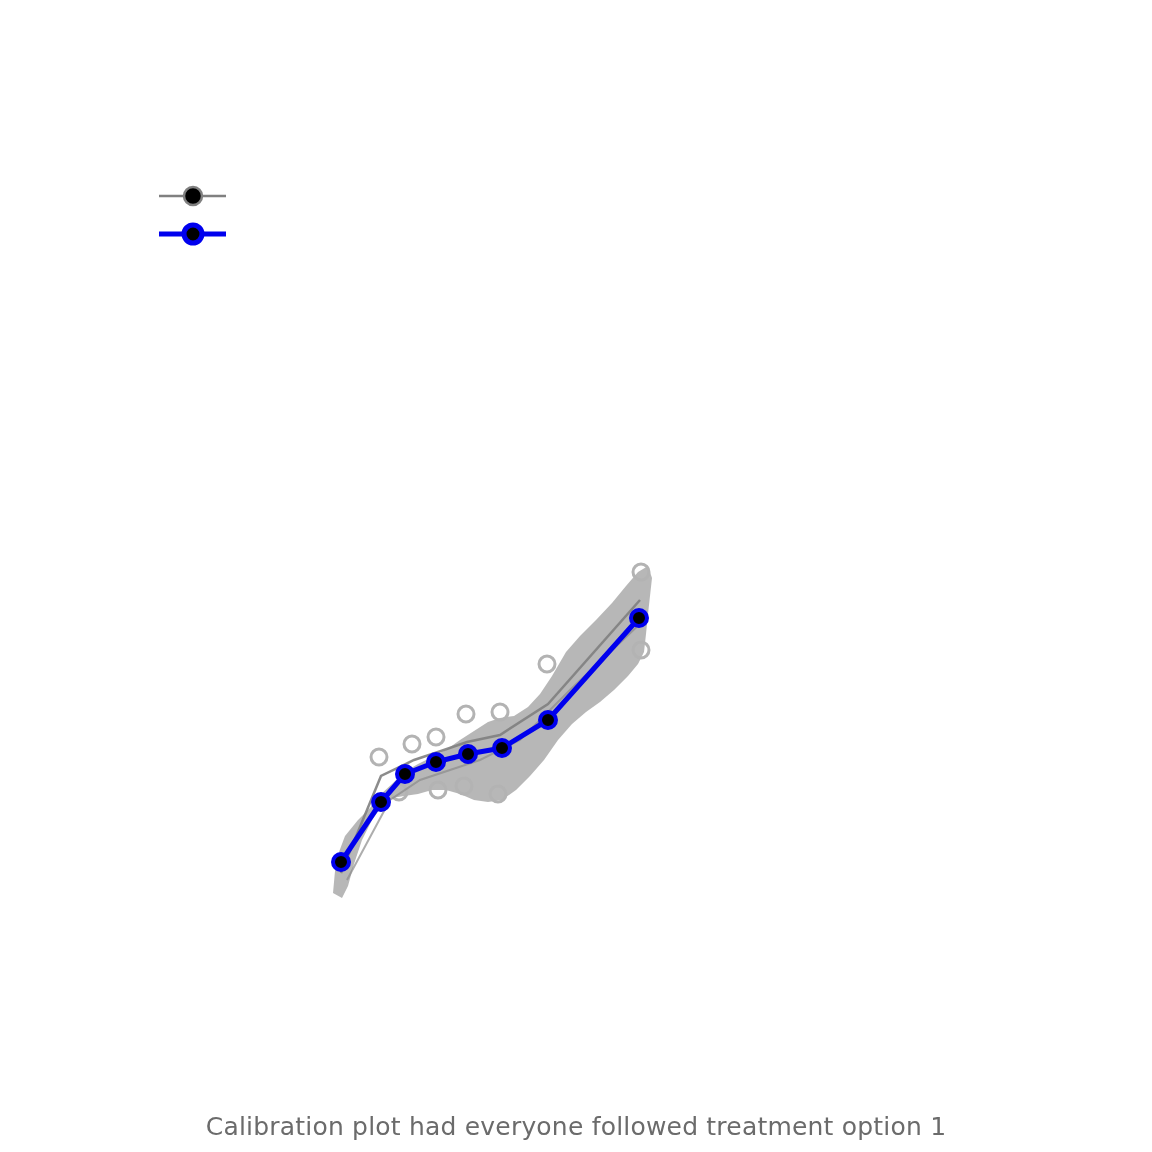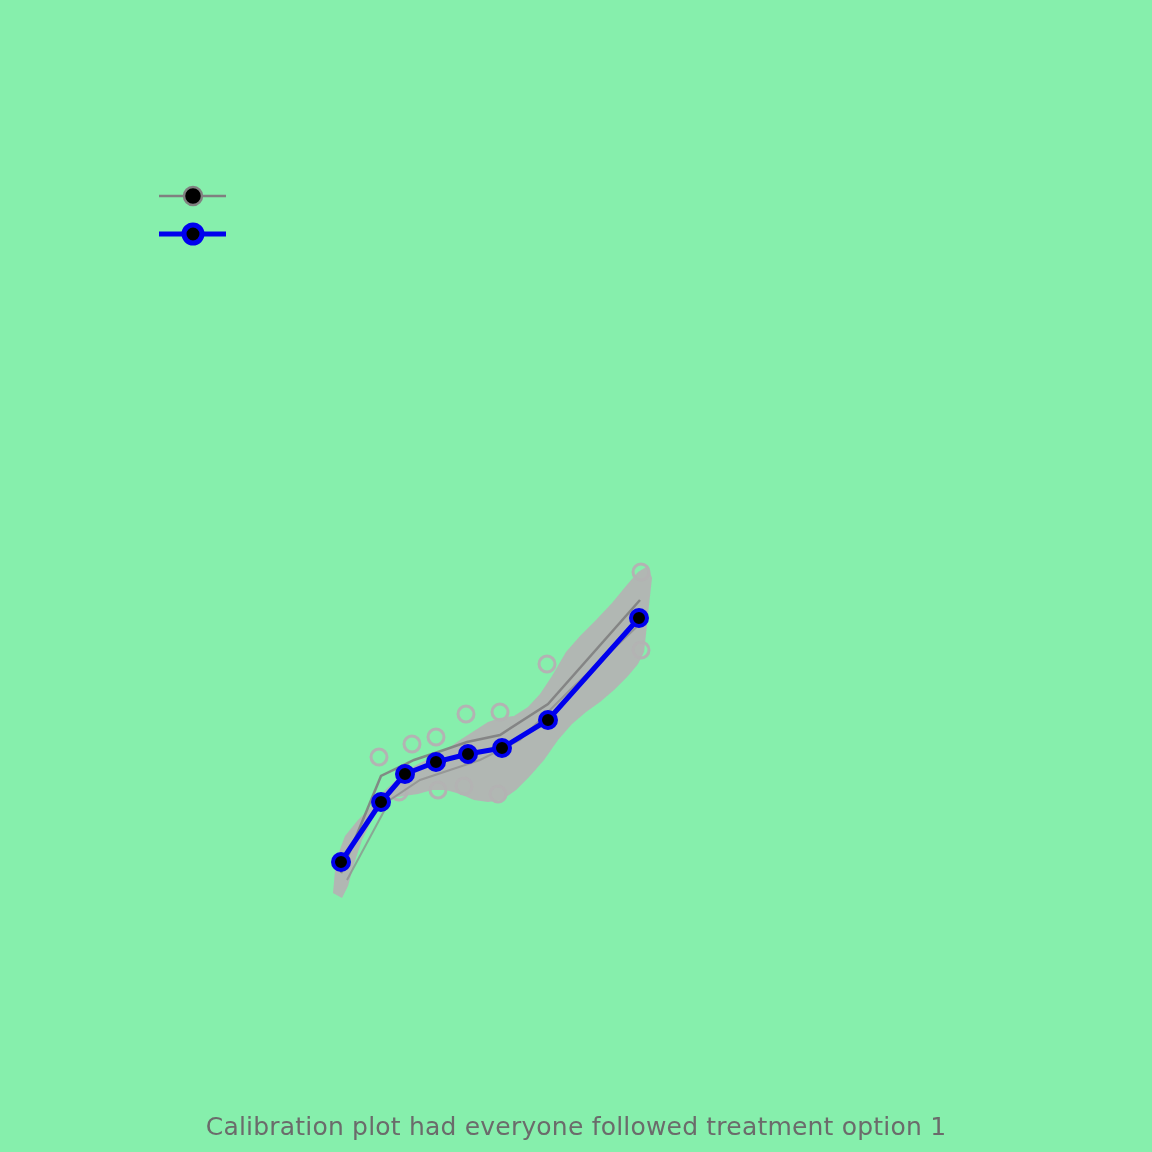--- a/index.html
+++ b/index.html
@@ -4,21 +4,21 @@
 <style>
   html, body {
     margin: 0;
     padding: 0;
     background: #000000;
   }
   #stage {
     position: relative;
     width: 1152px;
     height: 1152px;
-    background: #86efac;
+    background: #ffffff;
     overflow: hidden;
     font-family: "DejaVu Sans", sans-serif;
   }
   #plot-svg {
     position: absolute;
     left: 0;
     top: 0;
     width: 1152px;
     height: 1152px;
     display: block;

